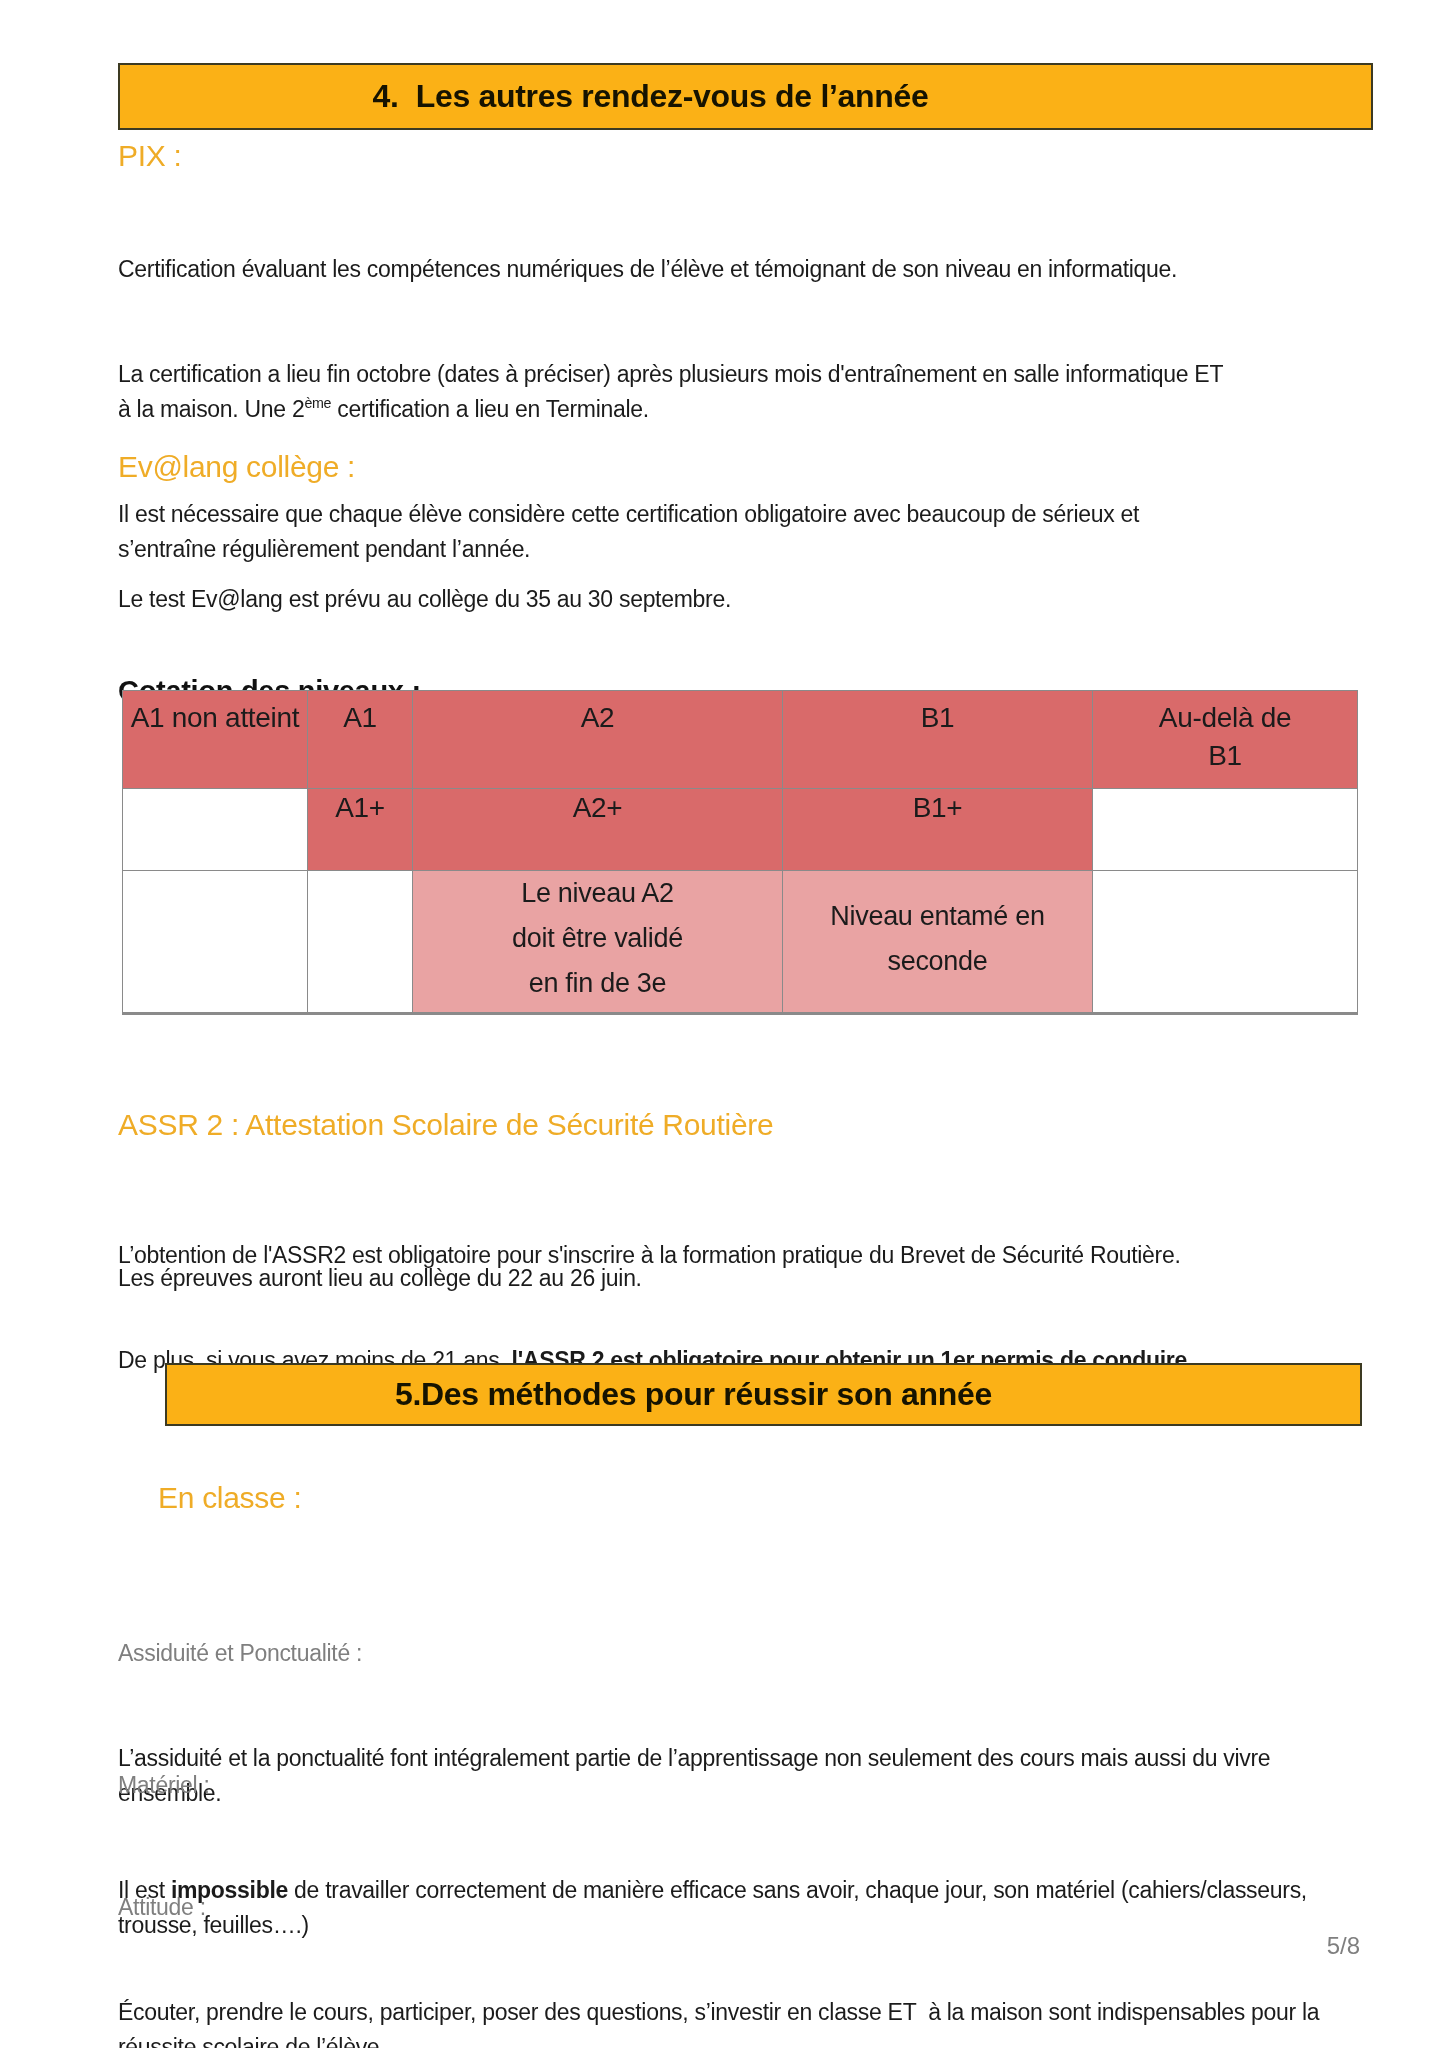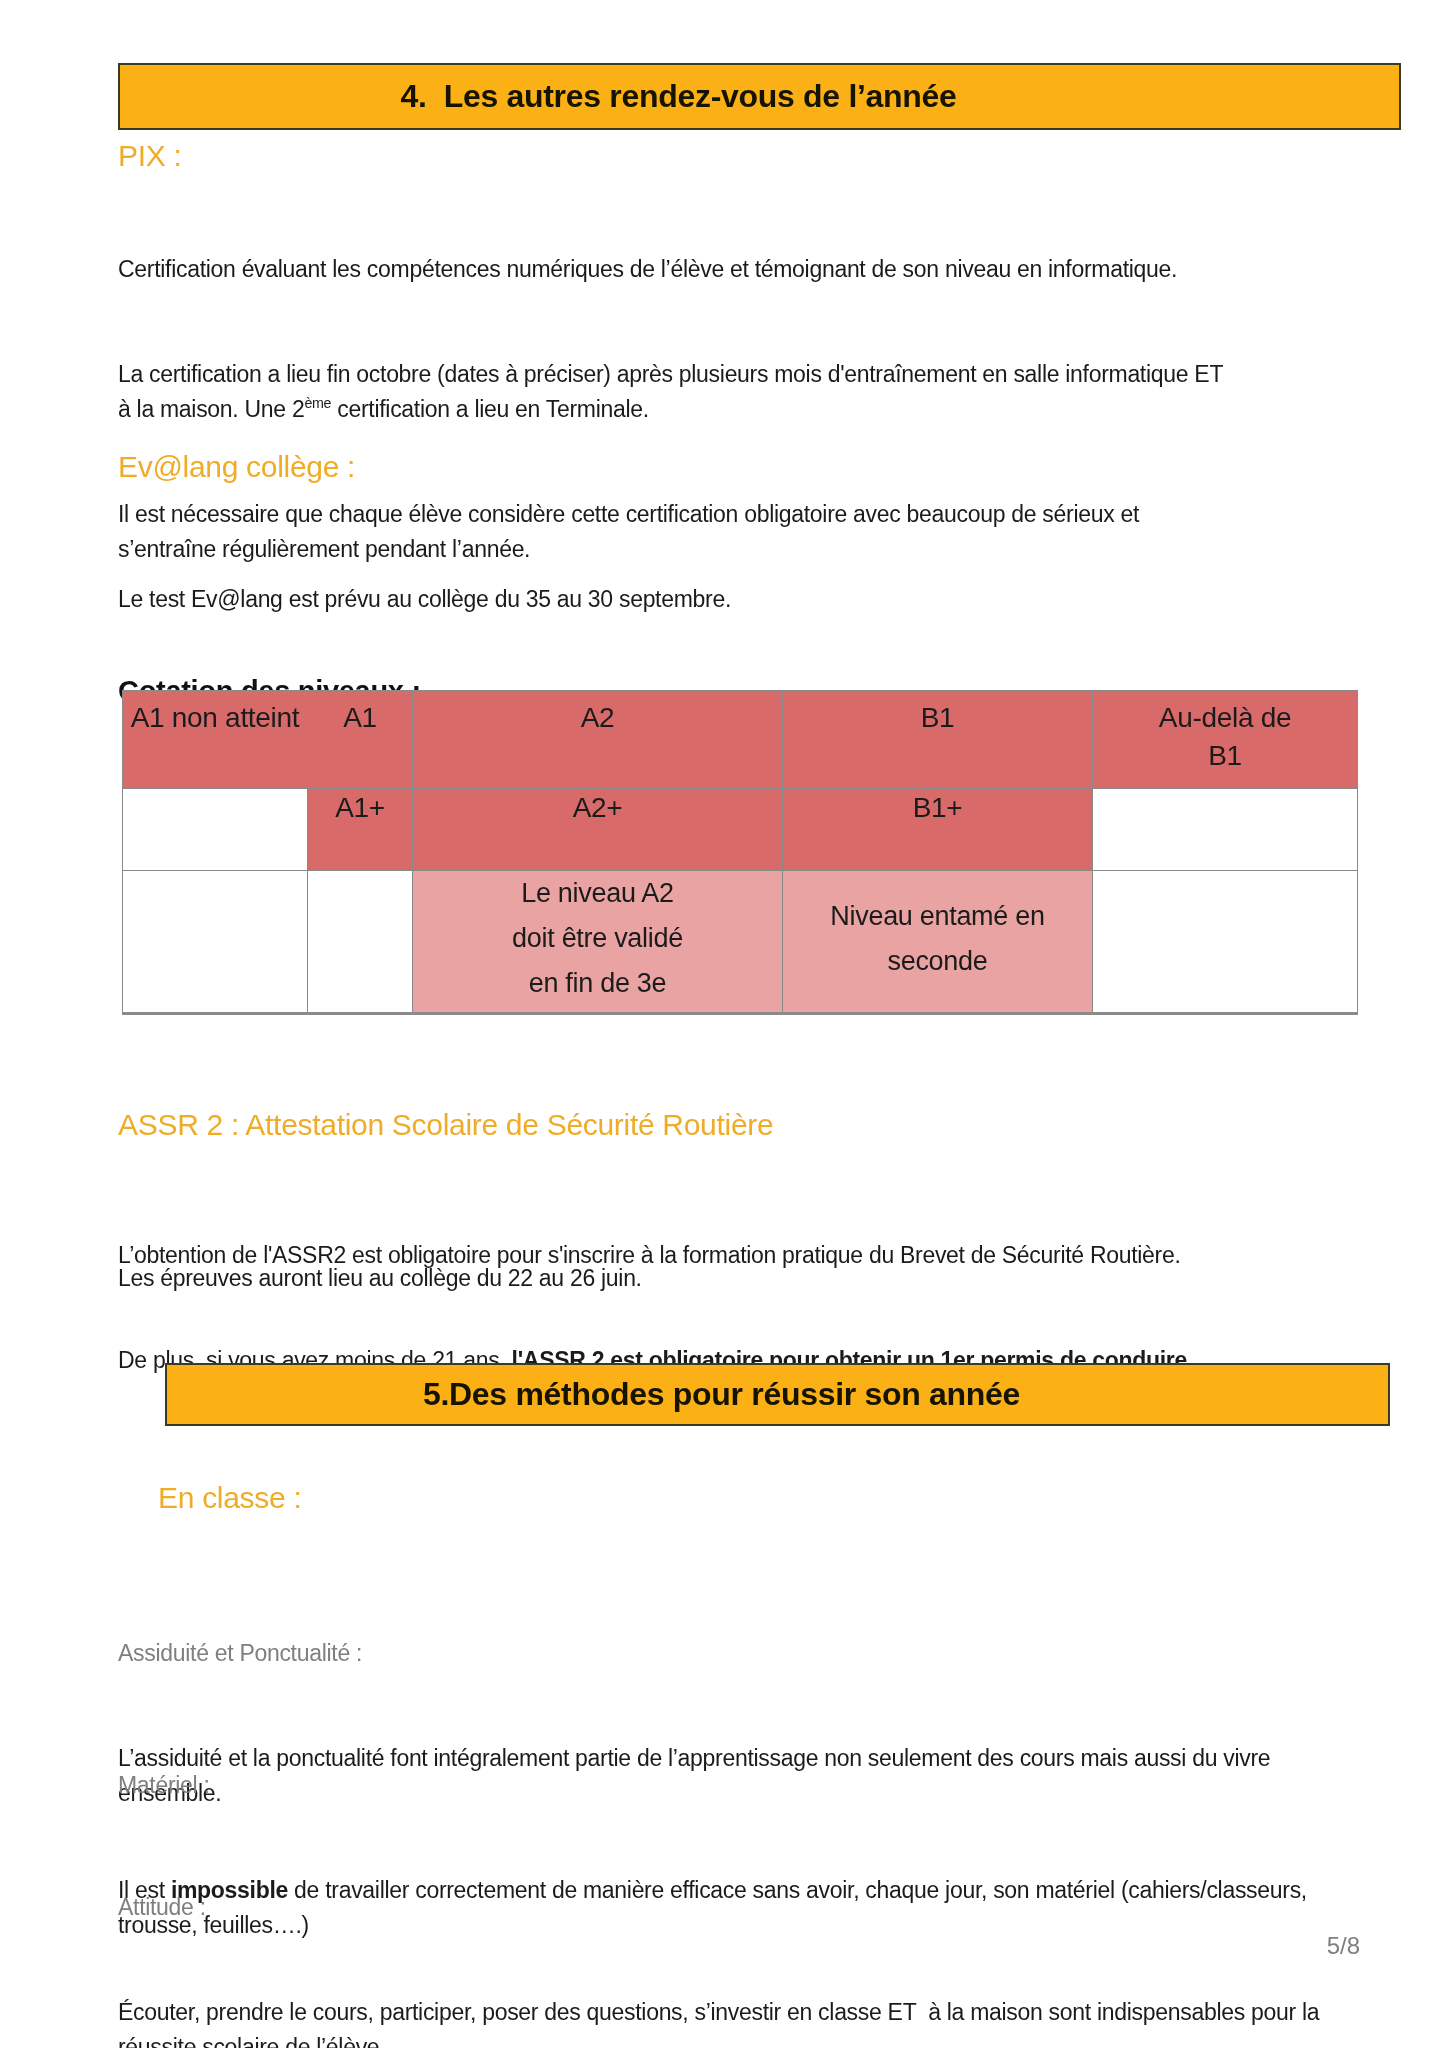--- a/index.html
+++ b/index.html
@@ -19,21 +19,20 @@
     font-family:"Liberation Sans", sans-serif;
     color:var(--text_color,#1b1b1b);
     overflow:hidden;
   }
   .abs{position:absolute;}
   .banner{
     background:var(--gold_banner,#fbb116);
     border:2px solid #3c3a22;
     display:flex;align-items:center;justify-content:center;
     box-sizing:content-box;
-    padding-left:28px;
   }
   .banner-title{
     font-weight:bold;font-size:32px;color:#161300;
     white-space:pre-wrap;letter-spacing:-0.3px;
   }
   #banner4 .banner-title{padding-right:190px;}
   #banner5 .banner-title{padding-right:140px;}
   .gold-heading{
     color:var(--gold_heading,#efac27);
     font-weight:normal;font-size:30px;letter-spacing:-0.3px;

